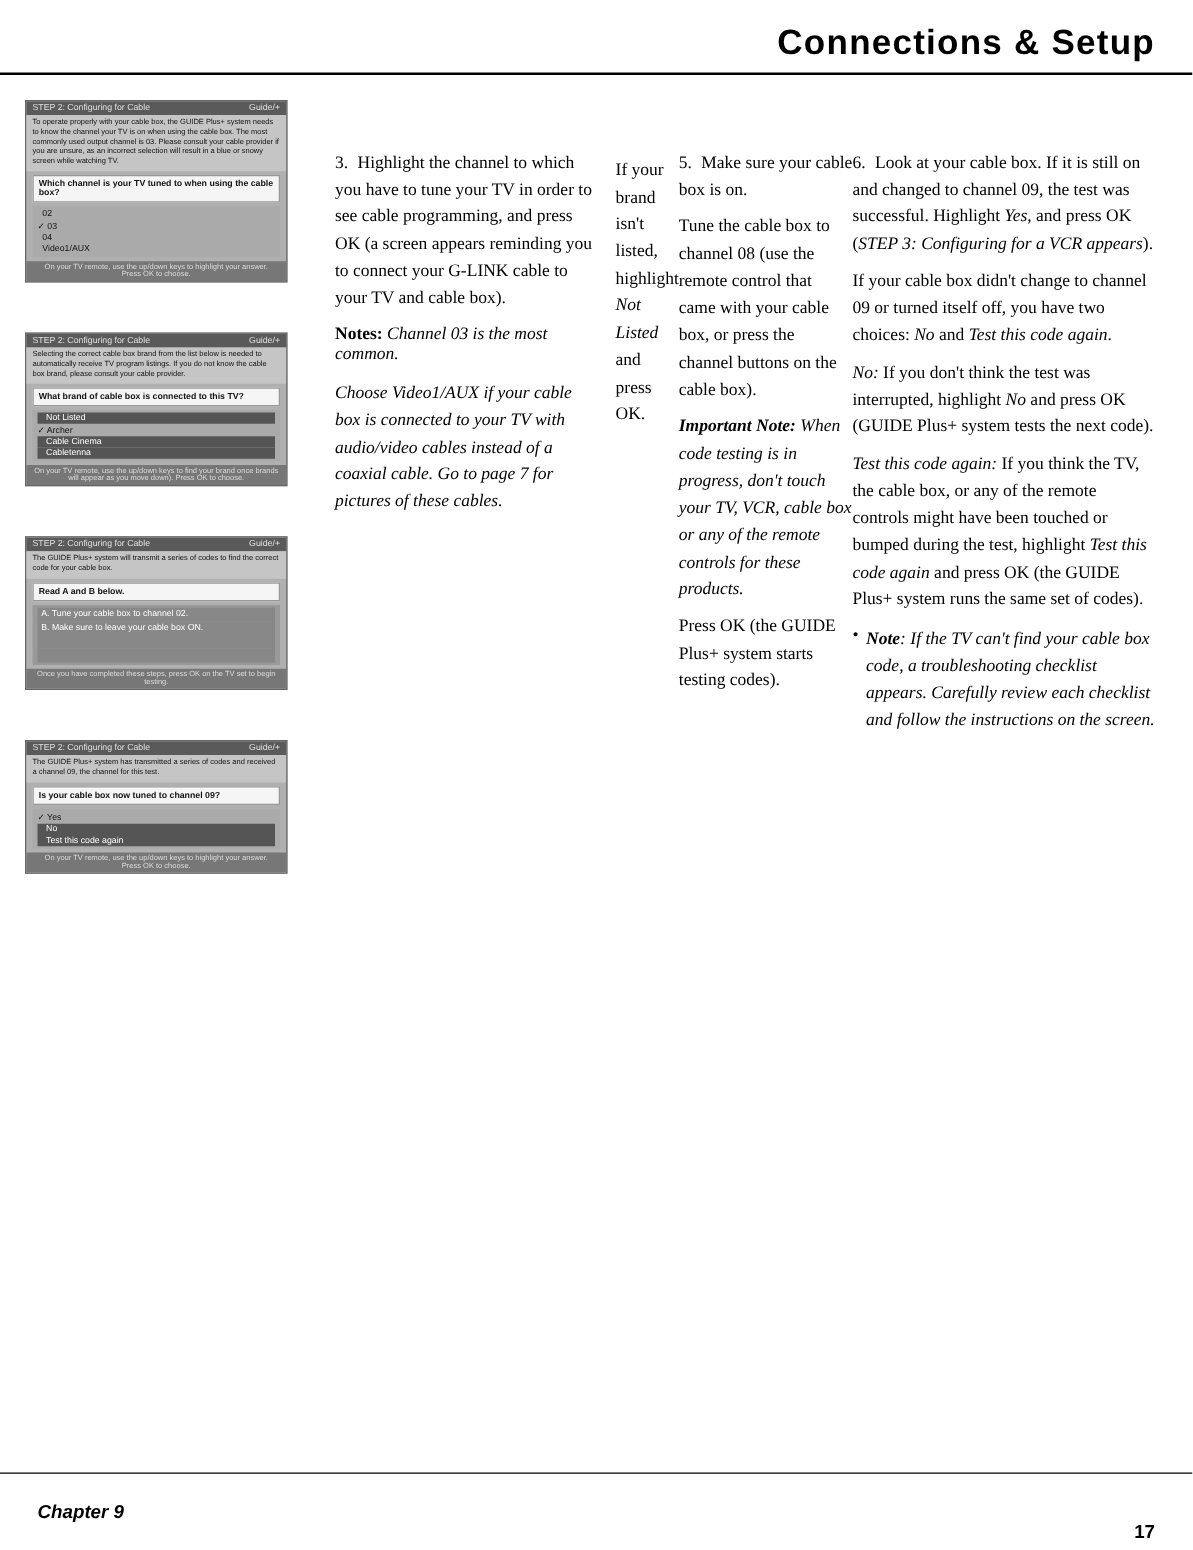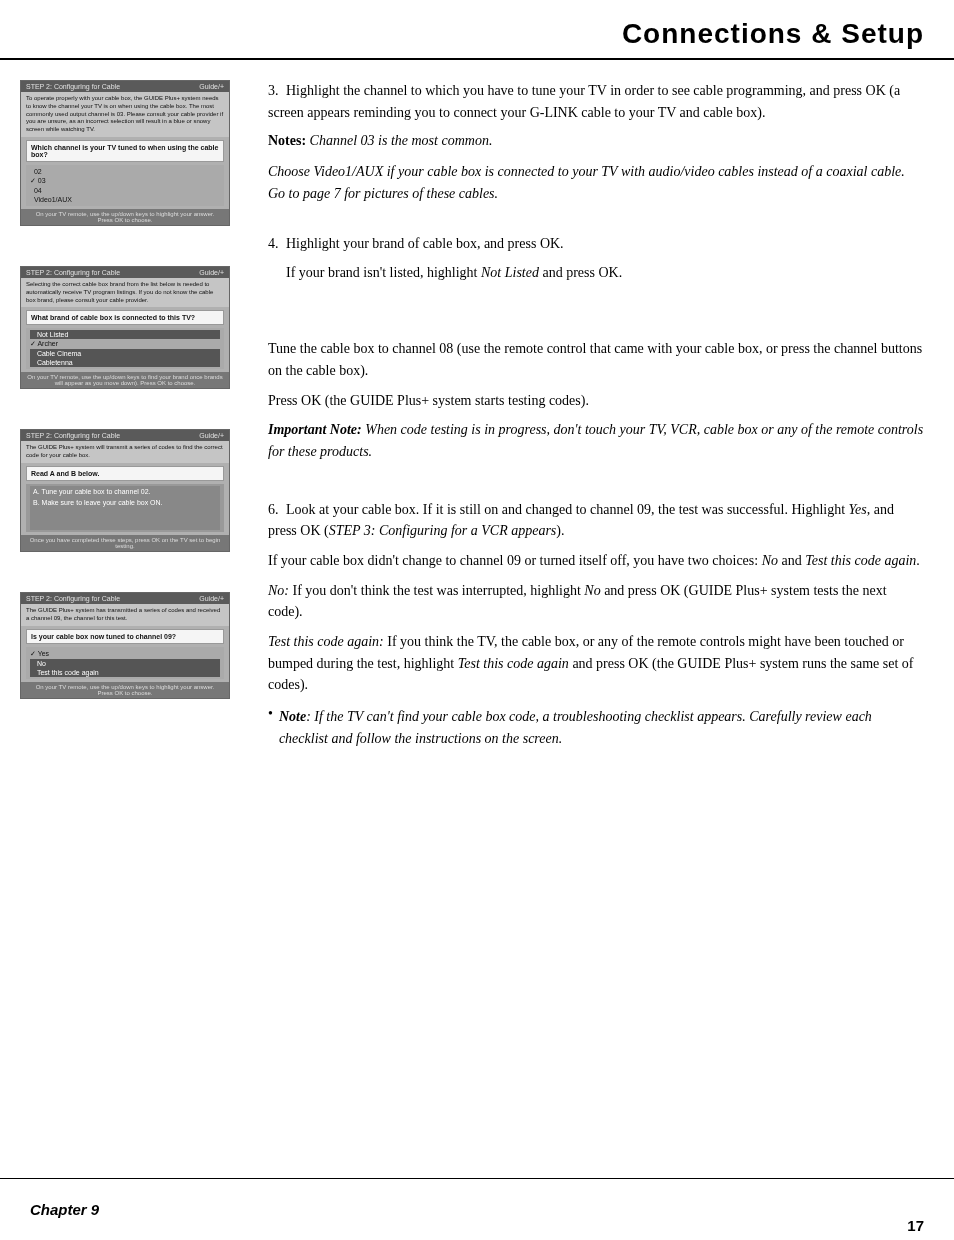--- a/index.html
+++ b/index.html
@@ -41,22 +41,23 @@
       flex-shrink: 0;
       display: flex;
       flex-direction: column;
       gap: 40px;
     }
 
     
     .right-col {
       flex: 1;
       display: flex;
-      flex-direction: column;
+      flex-direction: row;
       gap: 0;
+      margin-top: 40px;
     }
 
     
     .step-section {
       margin-bottom: 30px;
     }
     .step-text {
       font-size: 14px;
       line-height: 1.55;
       margin-bottom: 8px;
@@ -274,38 +275,38 @@
         </p>
       </div>
       <div style="margin-top:12px;">
         <p class="italic-text" style="font-size:14px; line-height:1.55;">
           Choose Video1/AUX if your cable box is connected to your TV with audio/video cables instead of a coaxial cable. Go to page 7 for pictures of these cables.
         </p>
       </div>
     </div>
 
     <div class="step-section" style="margin-bottom:40px;">
-      <p class="step-text">
-        <span style="margin-right:4px;">4.</span>
-        Highlight your brand of cable box, and press OK.
-      </p>
       <p class="step-text" style="margin-top:6px; margin-left:18px;">
         If your brand isn't listed, highlight <span class="italic-text">Not Listed</span> and press OK.
       </p>
     </div>
 
     <div class="step-section" style="margin-bottom:28px;">
+      <p class="step-text">
+        <span style="margin-right:4px;">5.</span>
+        Make sure your cable box is on.
+      </p>
       <p class="step-text" style="margin-top:6px; margin-left:0;">
         Tune the cable box to channel 08 (use the remote control that came with your cable box, or press the channel buttons on the cable box).
       </p>
+      <p class="step-text" style="margin-top:8px;">
+        <span class="bold-italic-text">Important Note:</span><span class="italic-text"> When code testing is in progress, don't touch your TV, VCR, cable box or any of the remote controls for these products.</span>
+      </p>
       <p class="step-text" style="margin-top:6px;">
         Press OK (the GUIDE Plus+ system starts testing codes).
-      </p>
-      <p class="step-text" style="margin-top:8px;">
-        <span class="bold-italic-text">Important Note:</span><span class="italic-text"> When code testing is in progress, don't touch your TV, VCR, cable box or any of the remote controls for these products.</span>
       </p>
     </div>
 
     <div class="step-section">
       <p class="step-text">
         <span style="margin-right:4px;">6.</span>
         Look at your cable box. If it is still on and changed to channel 09, the test was successful. Highlight <span class="italic-text">Yes</span>, and press OK (<span class="italic-text">STEP 3: Configuring for a VCR appears</span>).
       </p>
       <p class="step-text" style="margin-top:8px;">
         If your cable box didn't change to channel 09 or turned itself off, you have two choices: <span class="italic-text">No</span> and <span class="italic-text">Test this code again</span>.

